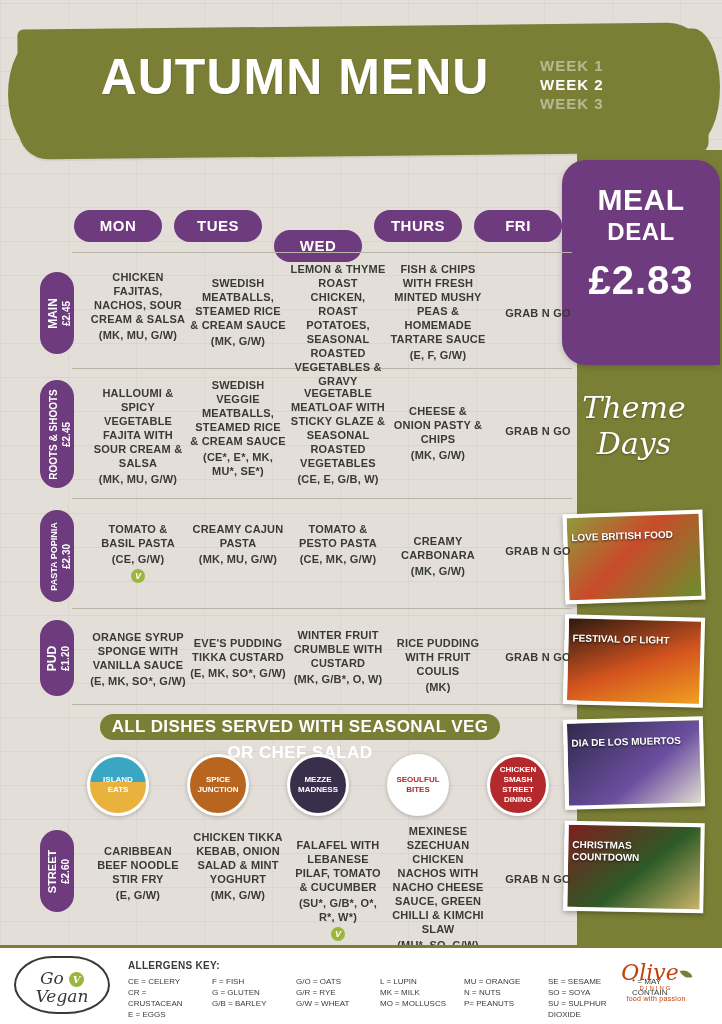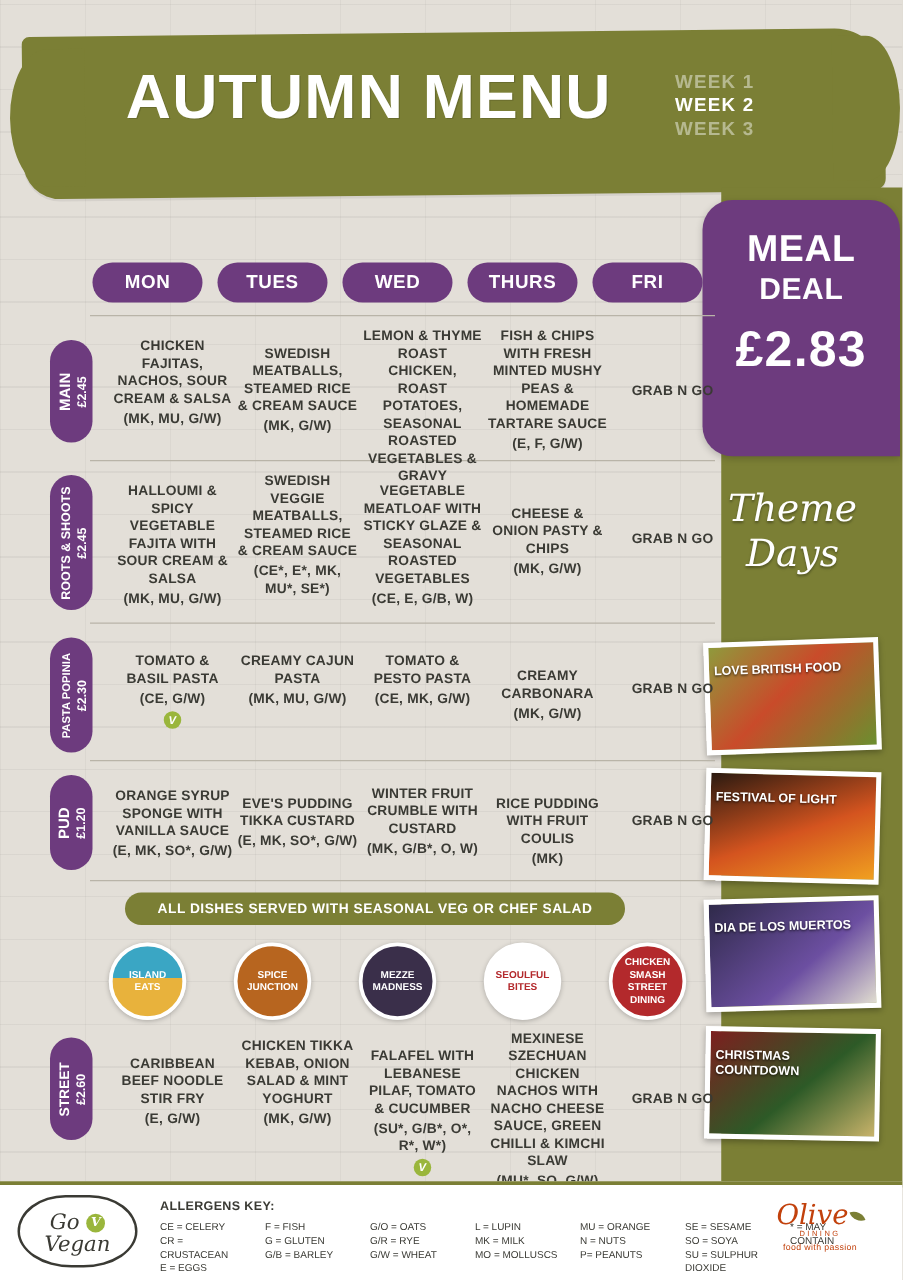--- a/index.html
+++ b/index.html
@@ -83,21 +83,21 @@
     position:absolute;left:4px;top:14px;color:#fff;font-size:10px;font-weight:bold;
     line-height:12px;text-shadow:0 1px 2px rgba(0,0,0,0.7);text-align:left;width:120px;
   }
 
   
   .dayrow{position:absolute;left:72px;top:210px;width:500px;height:36px;}
   .daypill{
     position:absolute;top:0;width:88px;height:32px;background:#6d3b7e;border-radius:16px;
     color:#fff;font-size:15px;font-weight:bold;text-align:center;line-height:32px;letter-spacing:0.5px;
   }
-  .d0{left:2px;}.d1{left:102px;}.d2{left:202px;}.d3{left:302px;}.d4{left:402px;}
+  .d0{left:2px;}.d1{left:102px;}.d2{left:202px;margin-top:20px;}.d3{left:302px;}.d4{left:402px;}
 
   
   .grid{position:absolute;left:20px;top:252px;width:552px;}
   .rowline{position:absolute;left:52px;width:500px;height:1px;background:#b9b4a8;}
 
   .catpill{
     position:absolute;left:20px;width:34px;background:#6d3b7e;border-radius:17px;
     color:#fff;text-align:center;
   }
 
@@ -110,21 +110,21 @@
 
   .vflag{
     display:inline-block;width:14px;height:14px;border-radius:50%;
     background:#9ab63c;color:#fff;font-size:9px;line-height:14px;font-weight:bold;
     font-style:italic;margin-top:3px;
   }
 
   
   .served{
     position:absolute;left:100px;top:714px;width:400px;height:26px;background:#7b7f35;
-    border-radius:13px;color:#fff;font-size:11px;font-weight:bold;text-align:center;
+    border-radius:13px;color:#fff;font-size:17px;font-weight:bold;text-align:center;
     line-height:26px;letter-spacing:0.4px;
   }
 
   
   .logo{
     position:absolute;top:754px;width:62px;height:62px;border-radius:50%;
     border:3px solid #ffffff;box-shadow:0 1px 4px rgba(0,0,0,0.25);
     color:#fff;font-size:8px;font-weight:bold;text-align:center;
     display:flex;align-items:center;justify-content:center;line-height:10px;
     overflow:hidden;padding:2px;box-sizing:border-box;

